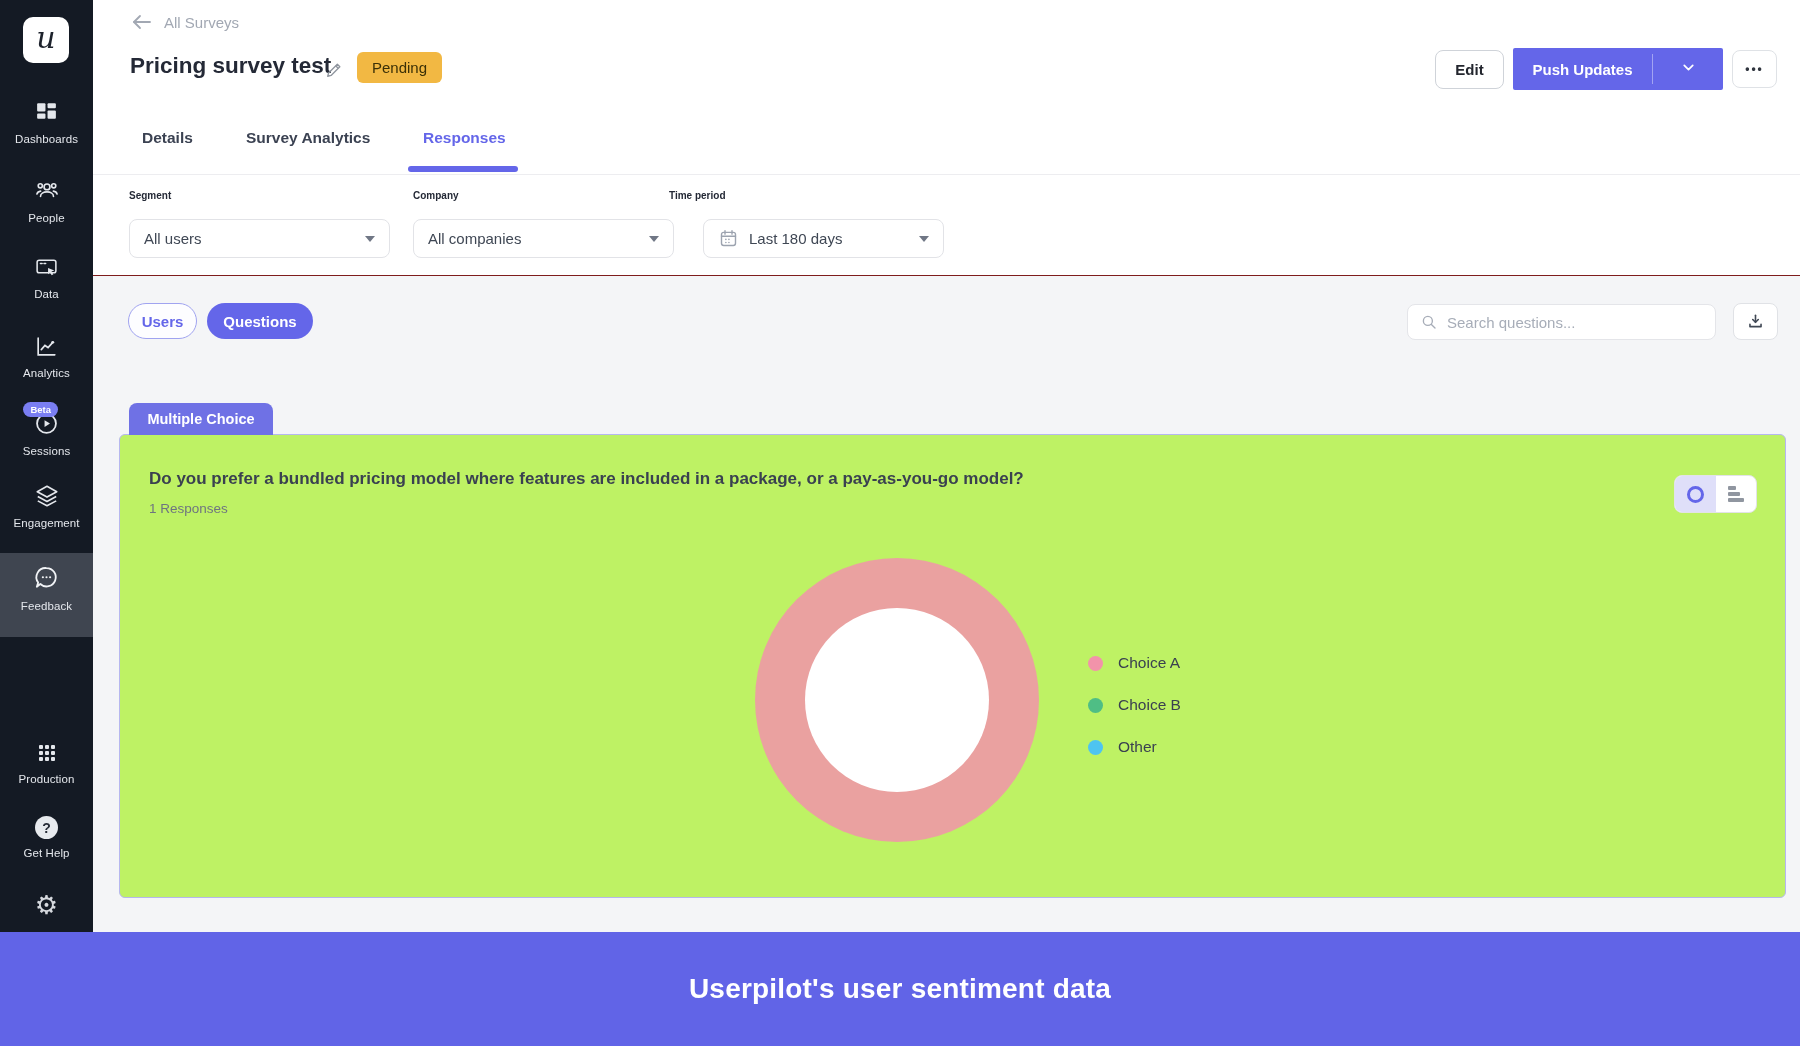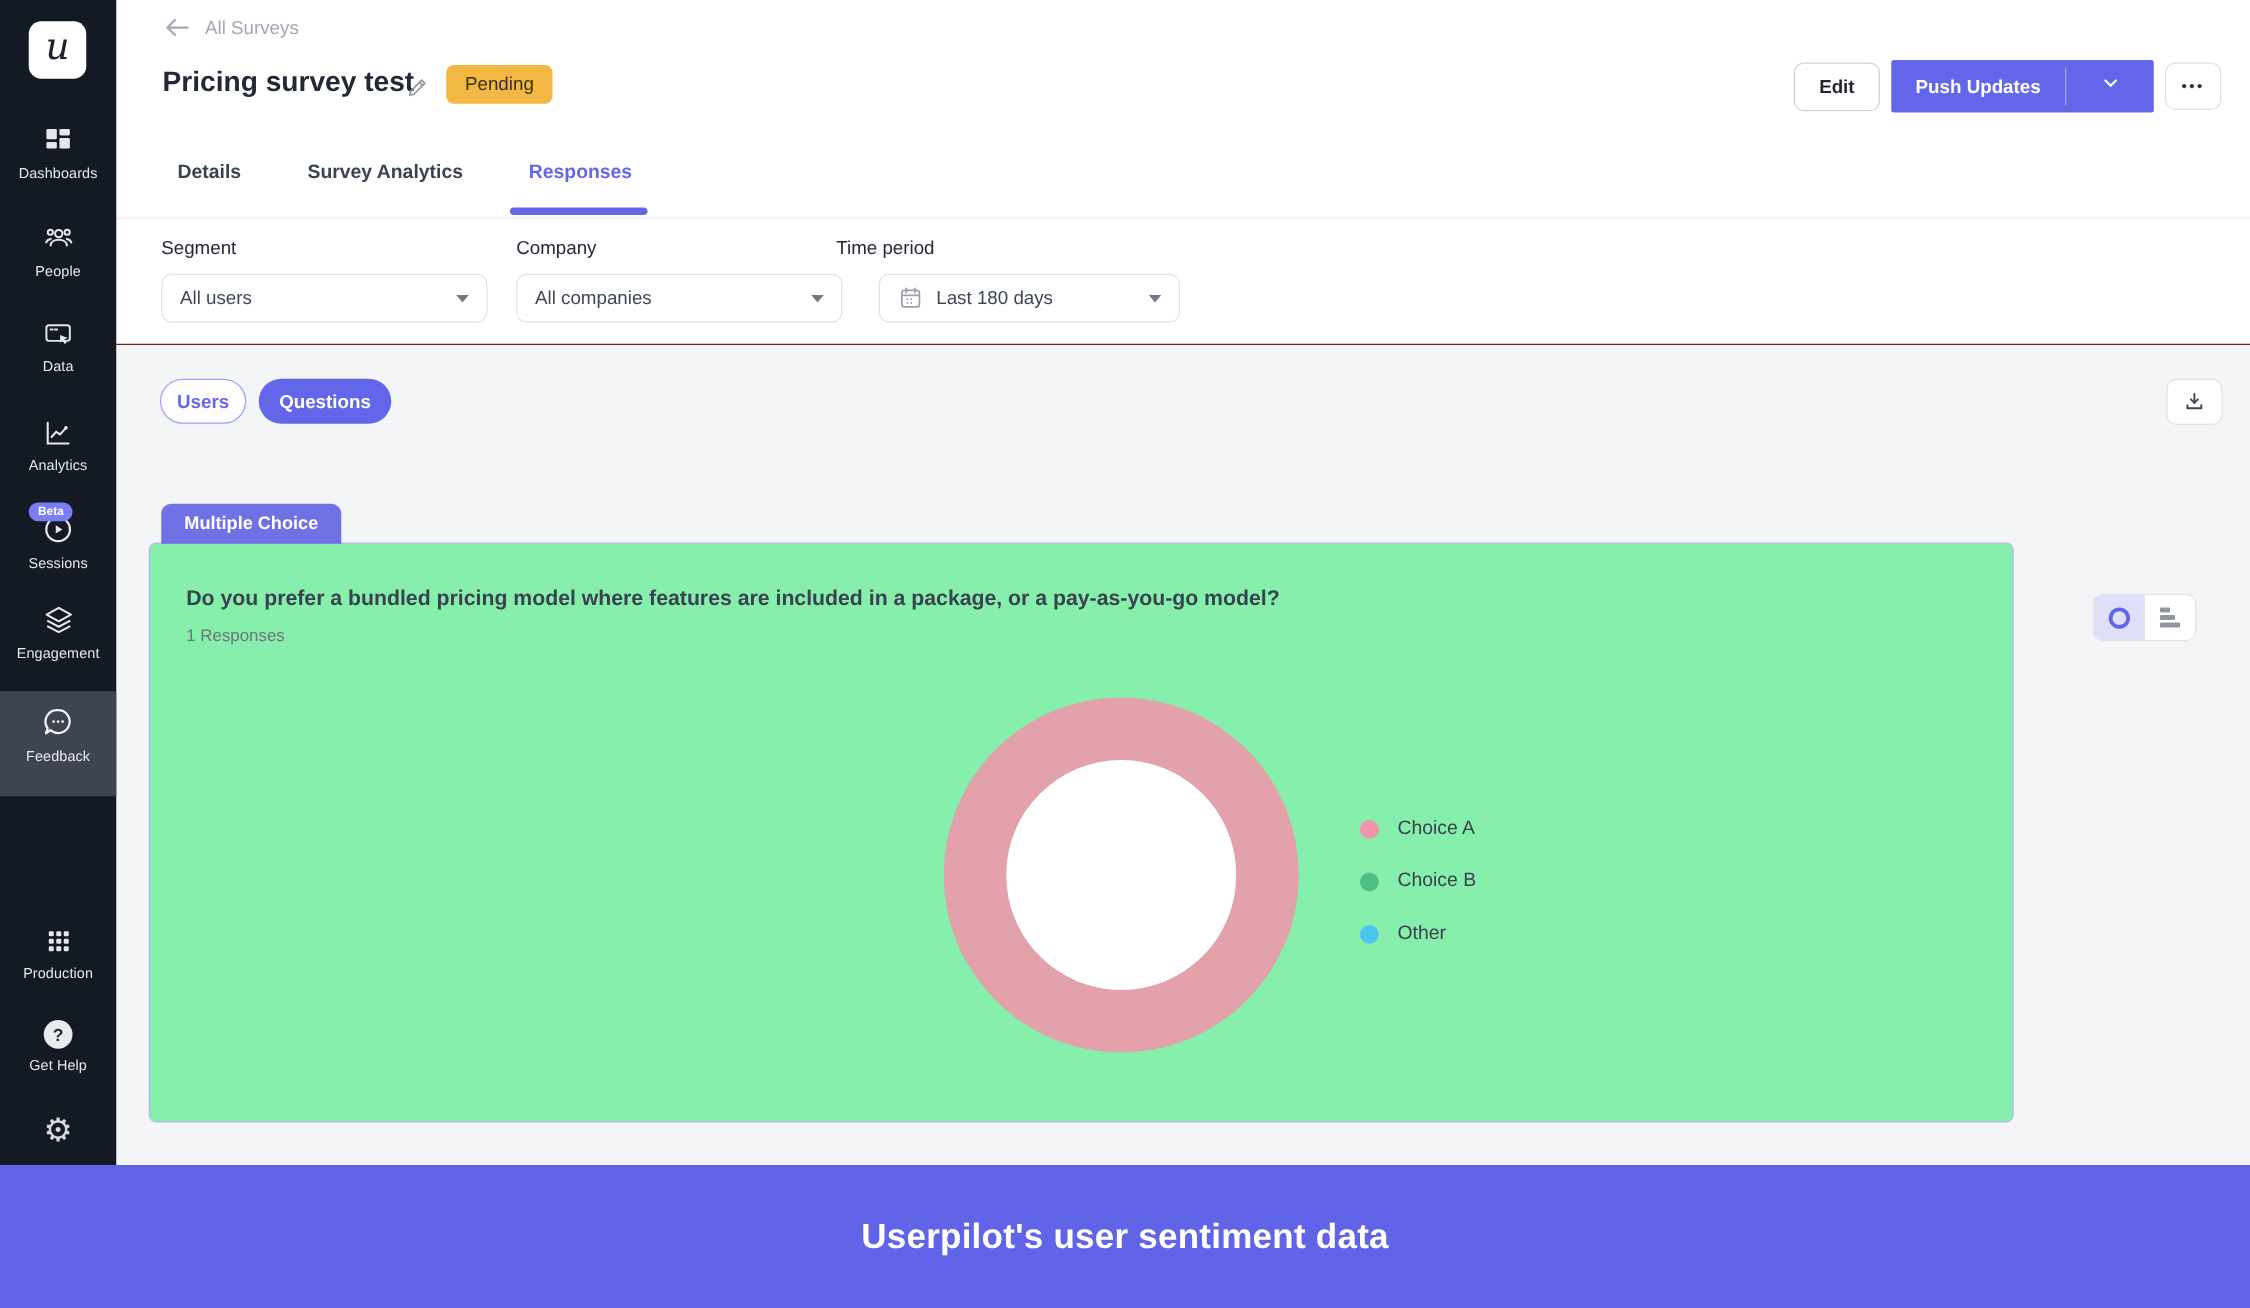--- a/index.html
+++ b/index.html
@@ -38,21 +38,21 @@
   .push-divider { width:1px; background:rgba(255,255,255,.4); margin:6px 0; }
   .push-caret { flex:1; display:flex; align-items:center; justify-content:center; cursor:pointer; }
   .more-btn { position:absolute; left:1639px; top:50px; width:45px; height:38px; background:#fff; border:1px solid #DFE2E6;
               border-radius:8px; color:#30353F; font-size:12px; letter-spacing:2px; cursor:pointer; font-weight:700; }
 
   .tab { position:absolute; top:129px; font-size:15.5px; font-weight:600; color:#3B4252; cursor:pointer; }
   .tab.active { color:#6466E9; }
   .tab-underline { position:absolute; left:315px; top:166px; width:110px; height:6px; border-radius:3px; background:#6466E9; }
   .tabs-sep { position:absolute; left:0; top:174px; width:1707px; height:1px; background:#EDEDF0; }
 
-  .filter-label { position:absolute; top:190px; font-size:15px; font-weight:400; color:#242936; }
+  .filter-label { position:absolute; top:190px; font-size:10px; font-weight:700; color:#242936; }
   .filter-box { position:absolute; top:219px; height:39px; background:#fff; border:1px solid #E2E3E7; border-radius:8px;
                 display:flex; align-items:center; padding:0 14px; gap:10px; cursor:pointer; }
   .filter-value { font-size:15px; color:#3F4754; flex:1; }
   .tri-down { width:0; height:0; border-left:5px solid transparent; border-right:5px solid transparent;
               border-top:6px solid #707785; }
 
   
   .pill { position:absolute; top:303px; height:36px; border-radius:18px; font-size:15px; font-weight:600;
           display:flex; align-items:center; justify-content:center; cursor:pointer; }
   .pill-users { left:128px; width:69px; background:#FDFDFF; border:1.5px solid #A0A3F0; color:#6466E9; }
@@ -61,21 +61,21 @@
                 border-radius:8px; display:flex; align-items:center; padding:0 12px; gap:9px; }
   .search-box input { border:none; outline:none; flex:1; font-size:15px; color:#3F4754; font-family:"Liberation Sans",sans-serif; background:transparent; }
   .search-box input::placeholder { color:#A7ADB8; }
   .download-btn { position:absolute; left:1733px; top:303px; width:45px; height:37px; background:#fff; border:1px solid #E0E2E6;
                   border-radius:8px; display:flex; align-items:center; justify-content:center; cursor:pointer; }
 
   
   .mc-tab { position:absolute; left:129px; top:403px; width:144px; height:32px; background:#6F71E5; color:#fff;
             border-radius:8px 8px 0 0; font-size:14.5px; font-weight:600; display:flex; align-items:center;
             justify-content:center; cursor:pointer; z-index:1; }
-  .card { position:absolute; left:119px; top:434px; width:1492px; height:464px; background:#86efac;
+  .card { position:absolute; left:119px; top:434px; width:1667px; height:464px; background:#bef264;
           border:1px solid #B6B7EF; border-radius:6px; }
   .question-text { position:absolute; left:29px; top:34px; font-size:17px; font-weight:600; color:#3A4150; white-space:nowrap; }
   .responses-count { position:absolute; left:29px; top:66px; font-size:13.5px; color:#6E7480; }
   .chart-toggle { position:absolute; left:1554px; top:40px; width:83px; height:38px; border:1px solid #E2E3E7;
                   border-radius:8px; background:#fff; display:flex; overflow:hidden; }
   .seg { flex:1; display:flex; align-items:center; justify-content:center; cursor:pointer; }
   .seg-donut { background:#DFDFF9; }
   .ring-icon { width:17px; height:17px; border:3.5px solid #6466E9; border-radius:50%; }
   .bars-icon { display:flex; flex-direction:column; gap:2.5px; align-items:flex-start; }
   .bars-icon i { display:block; height:3.5px; background:#9096A0; border-radius:1px; }
@@ -279,20 +279,29 @@
         </svg>
       </span>
       <span class="filter-value">Last 180 days</span>
       <span class="tri-down"></span>
     </div>
   </header>
 
   <div class="pill pill-users">Users</div>
   <div class="pill pill-questions">Questions</div>
 
+  <div class="search-box">
+    <span style="display:flex">
+      <svg width="18" height="18" viewBox="0 0 24 24" fill="none" stroke="#A7ADB8" stroke-width="1.8" stroke-linecap="round">
+        <circle cx="10.5" cy="10.5" r="6"></circle>
+          <line x1="15.2" y1="15.2" x2="20" y2="20"></line>
+      </svg>
+    </span>
+    <input type="text" placeholder="Search questions..." style="">
+  </div>
 
   <div class="download-btn">
     <span style="display:flex">
       <svg width="19" height="19" viewBox="0 0 24 24" fill="none" stroke="#3F4754" stroke-width="2" stroke-linecap="round" stroke-linejoin="round">
         <line x1="12" y1="4" x2="12" y2="13"></line>
           <polyline points="8.5,9.5 12,13 15.5,9.5"></polyline>
           <path d="M5 15.5v3h14v-3"></path>
       </svg>
     </span>
   </div>

